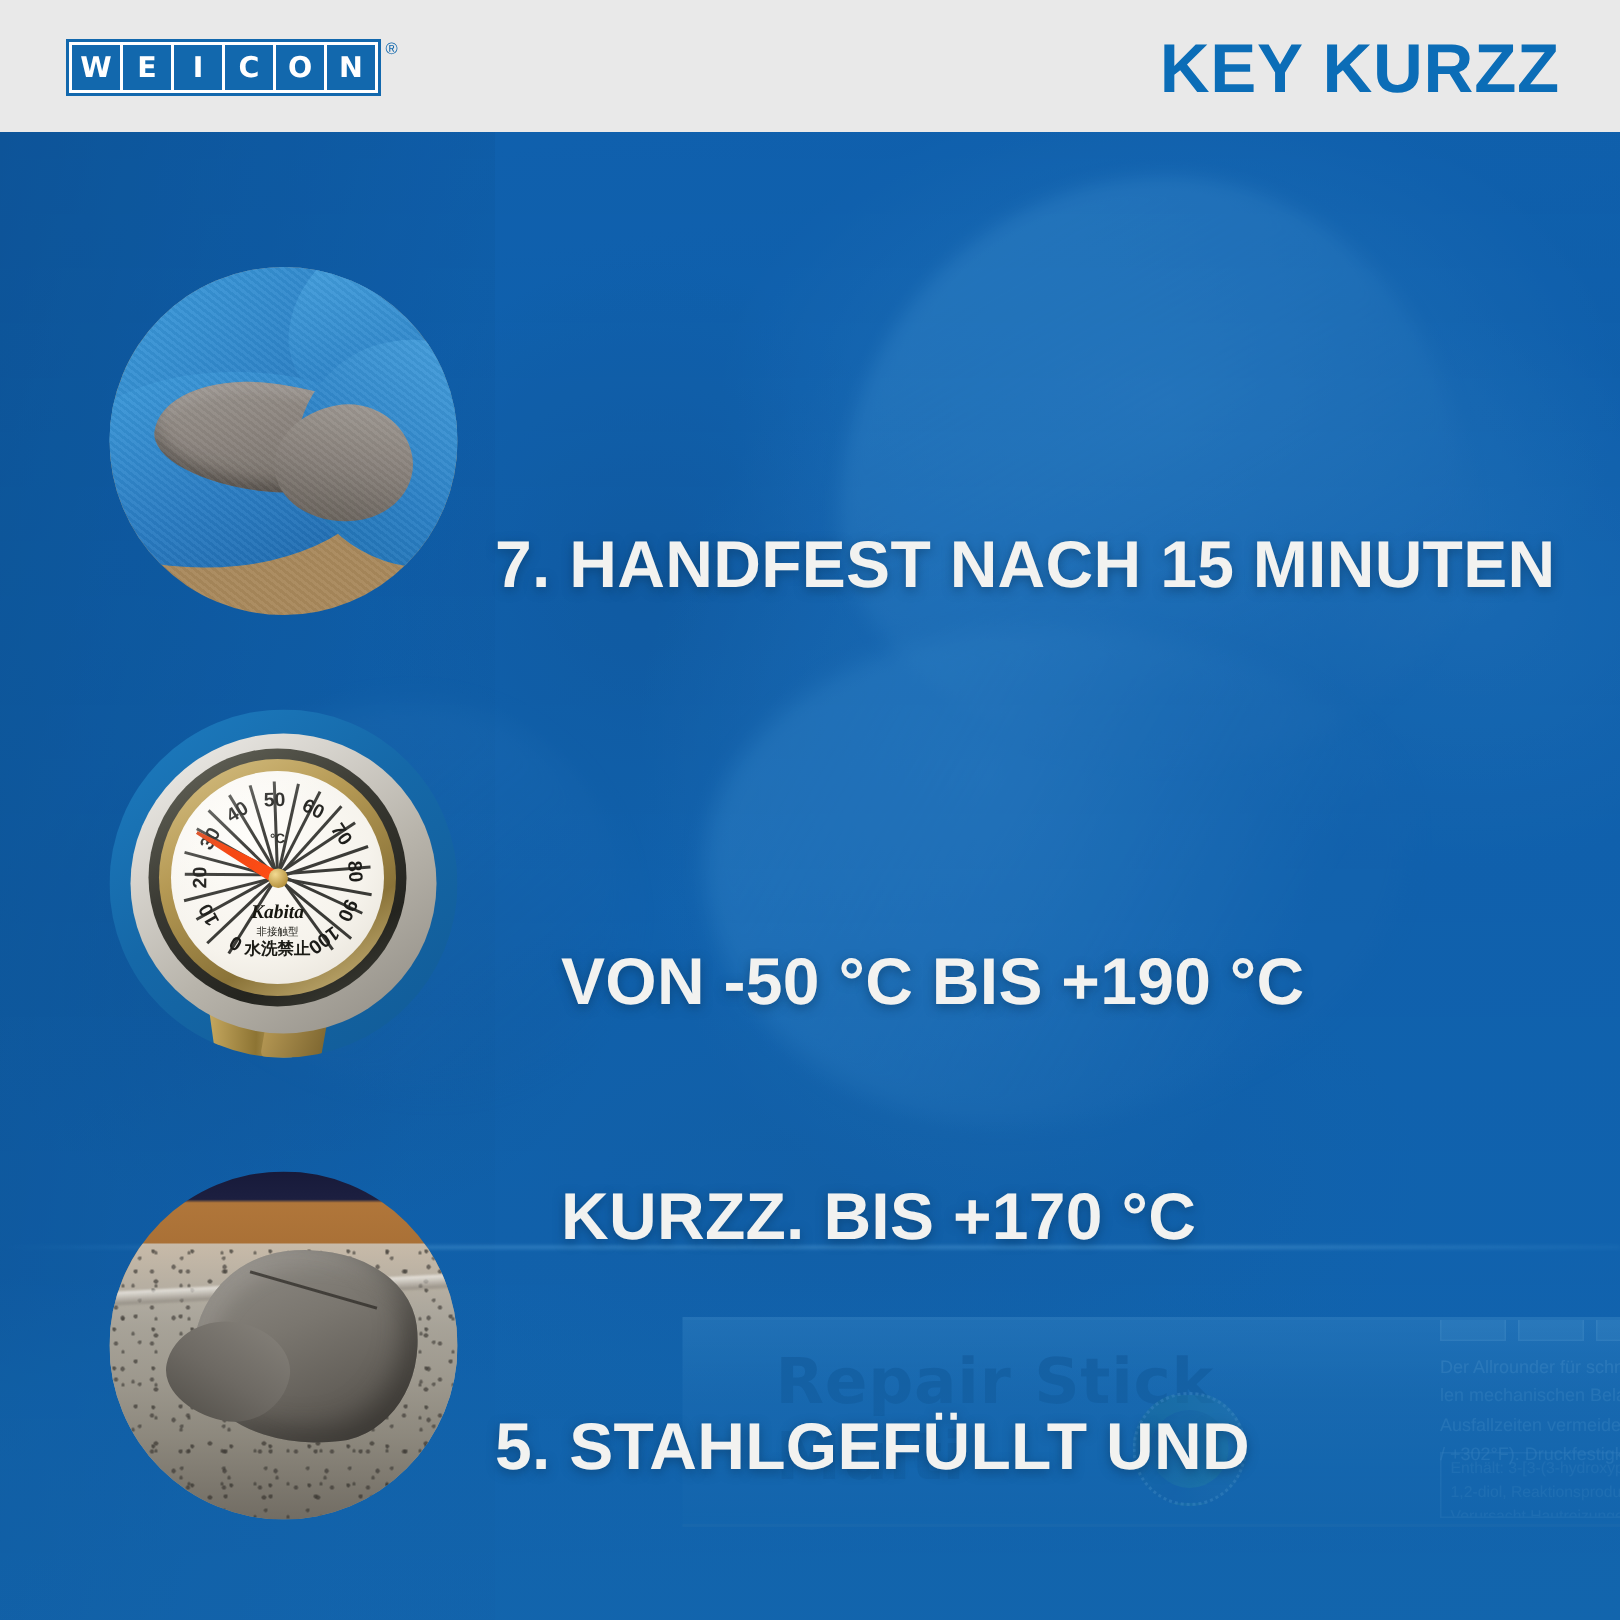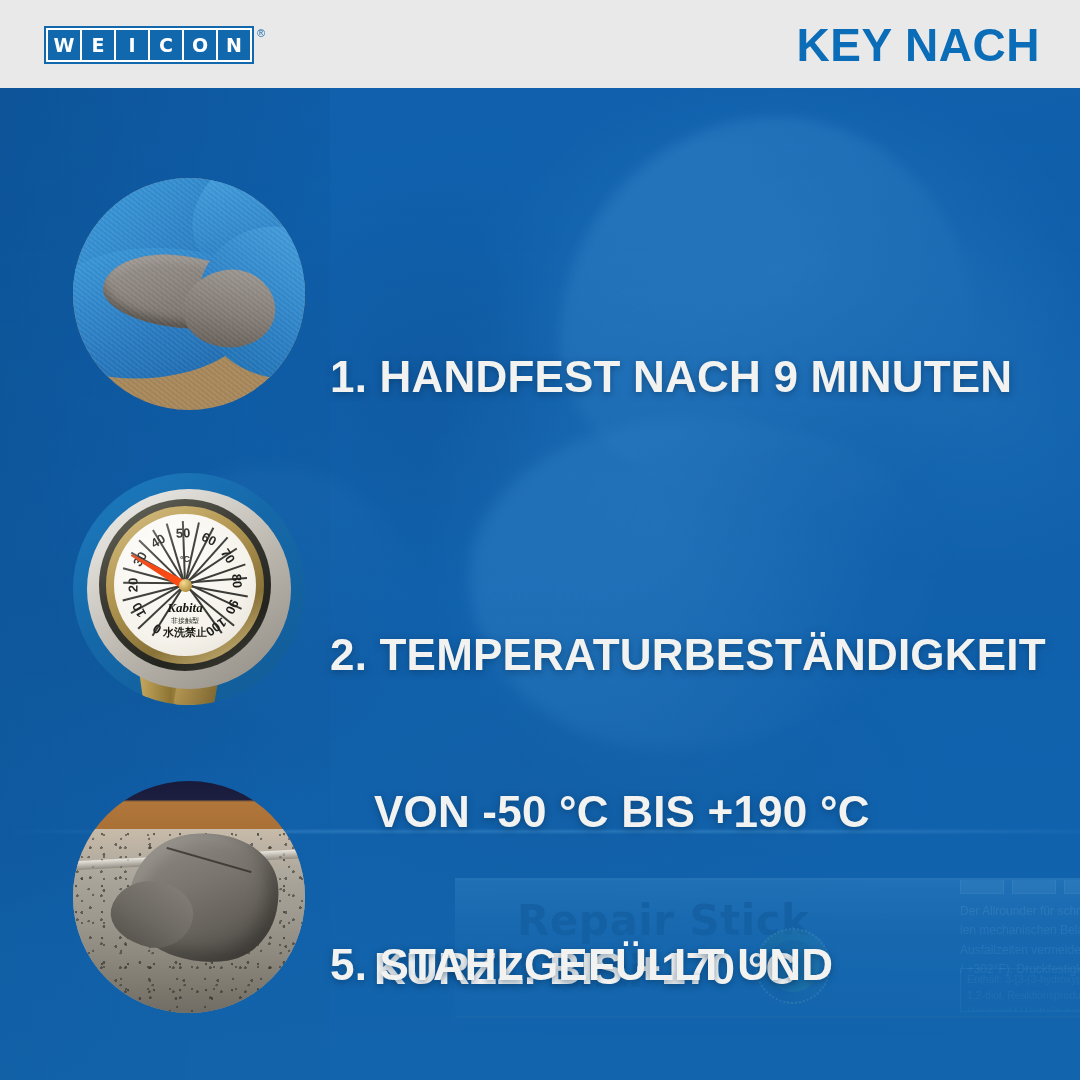--- a/index.html
+++ b/index.html
@@ -467,21 +467,21 @@
         <div class="logo-cell">W</div>
         <div class="logo-cell">E</div>
         <div class="logo-cell">I</div>
         <div class="logo-cell">C</div>
         <div class="logo-cell">O</div>
         <div class="logo-cell">N</div>
       </div>
       <div class="logo-reg">®</div>
     </div>
 
-    <div class="key-facts">KEY NACH</div>
+    <div class="key-facts">KEY KURZZ</div>
   </div>
 
   <div class="bg">
     <div class="bg-photo"></div>
     <div class="bg-glove-a"></div>
     <div class="bg-glove-b"></div>
     <div class="bg-glove-c"></div>
     <div class="bg-shade-left"></div>
 
     <div class="pkg">
@@ -586,25 +586,24 @@
     <div class="c3-bg"></div>
     <div class="c3-metal"></div>
     <div class="c3-speckle"></div>
     <div class="c3-groove"></div>
     <div class="c3-putty"></div>
     <div class="c3-putty-lobe"></div>
     <div class="c3-crack"></div>
   </div>
 
   <div class="fact-text" id="fact-1">
-    <div class="fact-line">1. HANDFEST NACH 9 MINUTEN</div>
+    <div class="fact-line">7. HANDFEST NACH 15 MINUTEN</div>
   </div>
 
   <div class="fact-text" id="fact-2">
-    <div class="fact-line">2. TEMPERATURBESTÄNDIGKEIT</div>
     <div class="fact-line indent">VON -50 °C BIS +190 °C</div>
     <div class="fact-line indent">KURZZ. BIS +170 °C</div>
   </div>
 
   <div class="fact-text" id="fact-3">
     <div class="fact-line">5. STAHLGEFÜLLT UND</div>
     
   </div>
 
 </div>

